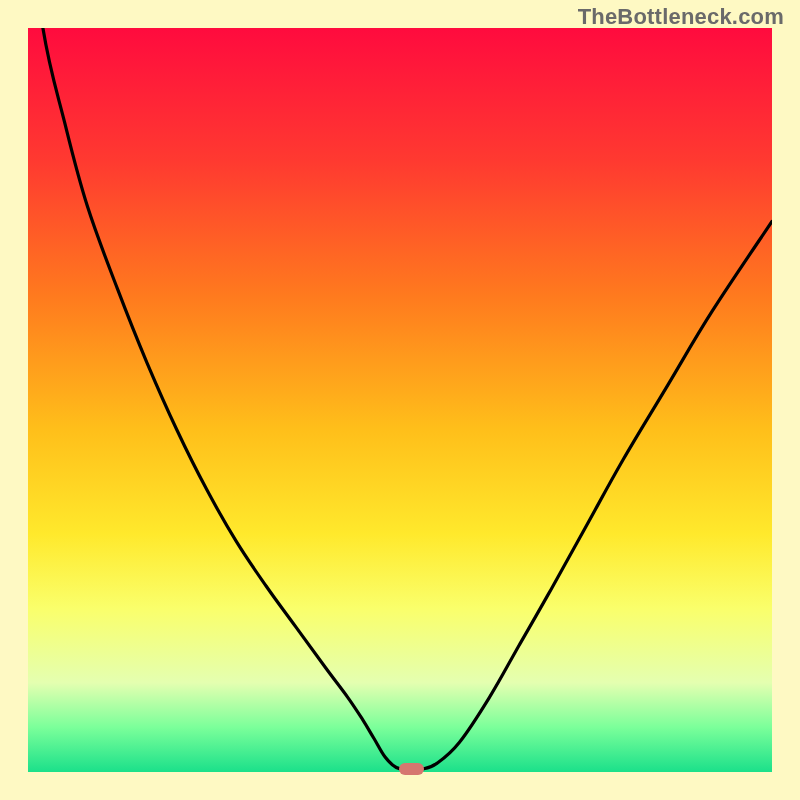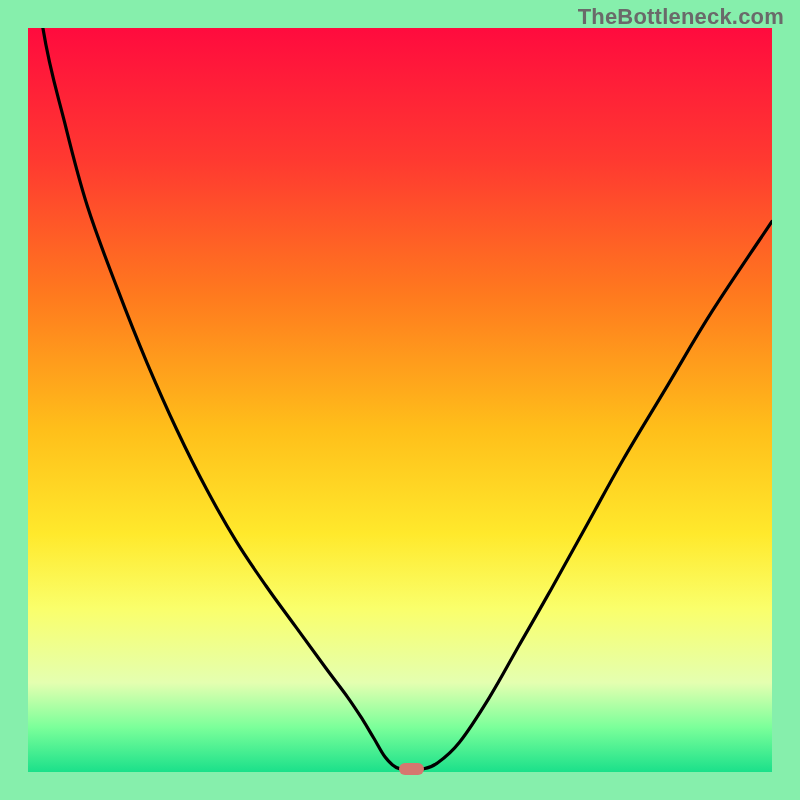--- a/index.html
+++ b/index.html
@@ -9,21 +9,21 @@
     height: 800px;
     background: #000;
     overflow: hidden;
   }
   .frame {
     position: absolute;
     left: 0;
     top: 0;
     width: 800px;
     height: 800px;
-    background: #86efac;
+    background: #fef9c3;
   }
   .plot {
     position: absolute;
     left: 28px;
     top: 28px;
     width: 744px;
     height: 744px;
     background: linear-gradient(to bottom,
       #ff0b3e 0%,
       #ff3a30 18%,

